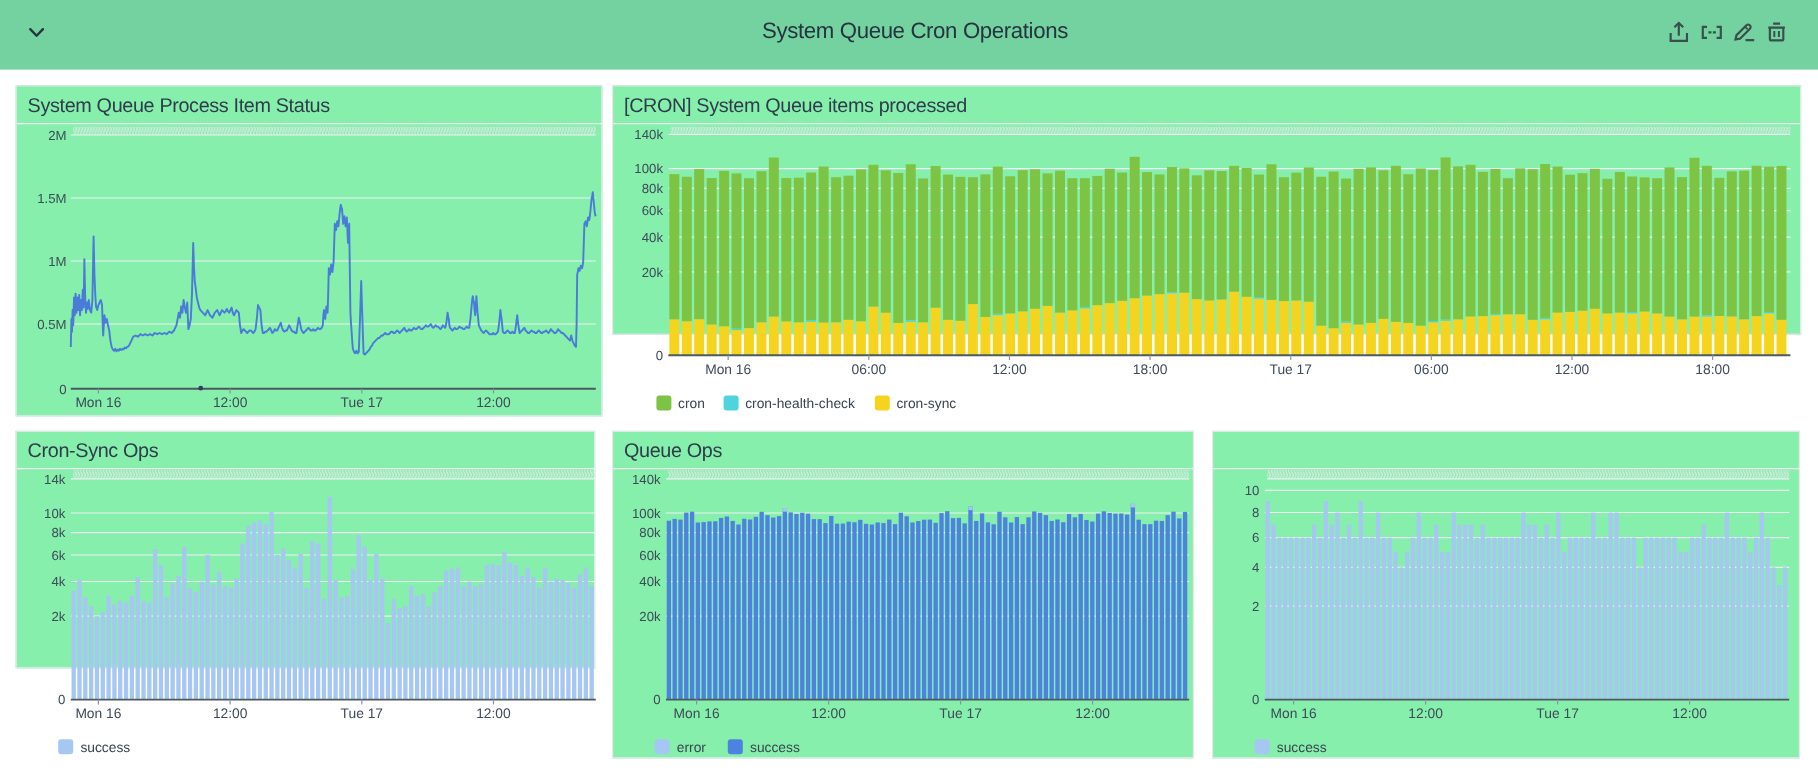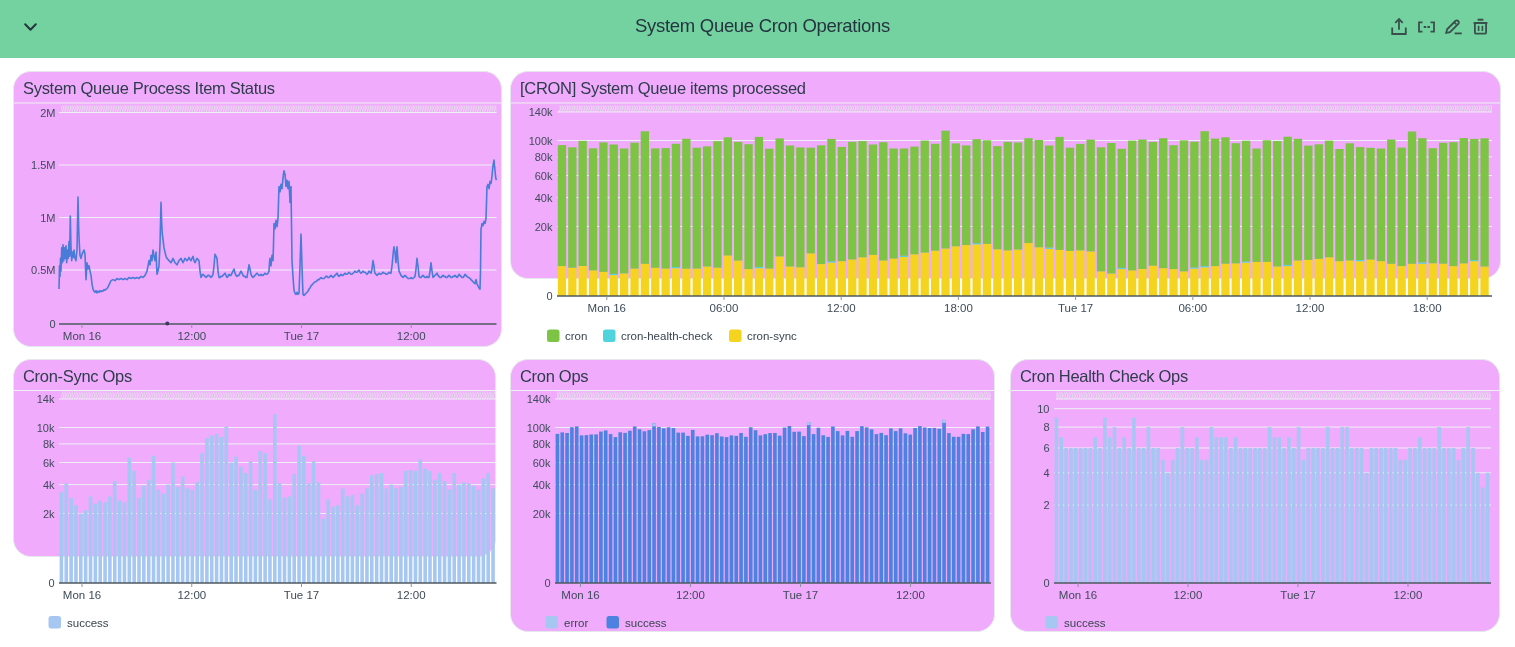--- a/index.html
+++ b/index.html
@@ -1,18 +1,18 @@
 <!DOCTYPE html>
 <html><head><meta charset="utf-8">
 <style>
 *{margin:0;padding:0;box-sizing:border-box}
 html,body{width:1515px;height:647px;background:#ffffff;font-family:"Liberation Sans",sans-serif;overflow:hidden}
 .hdr{position:absolute;left:0;top:0;width:1515px;height:58px;background:#73d2a0}
 .hdr h1{position:absolute;left:10px;right:0;top:15px;text-align:center;font-size:18.5px;font-weight:normal;color:#26343f;letter-spacing:-0.3px}
-.card{position:absolute;background:#f0abfc;border:1px solid #e4e8ec;border-radius:18px}
+.card{position:absolute;background:#86efac;border:1px solid #e4e8ec;border-radius:0}
 .ct{position:absolute;left:9px;top:6.5px;right:9px;font-size:16.5px;color:#2e3c4b;font-weight:500;letter-spacing:-0.3px;white-space:nowrap}
 .chev{position:absolute;left:24px;top:23px}
 </style></head>
 <body>
 <div class="hdr">
 <svg class="chev" width="13" height="9" viewBox="0 0 13 9" fill="none" stroke="#26343f" stroke-width="2" stroke-linecap="round" stroke-linejoin="round">
       <path d="M1.2 1.3 L6.5 6.8 L11.8 1.3"></path>
     </svg>
 <h1>System Queue Cron Operations</h1>
 
@@ -429,21 +429,21 @@
       <text x="177.8" y="238.5" font-size="11.5" fill="#3e4b59" text-anchor="middle" font-weight="normal">12:00</text>
       <line x1="287.5" y1="223.0" x2="287.5" y2="227.0" stroke="#8a949c" stroke-width="1"></line>
       <text x="287.5" y="238.5" font-size="11.5" fill="#3e4b59" text-anchor="middle" font-weight="normal">Tue 17</text>
       <line x1="397.25" y1="223.0" x2="397.25" y2="227.0" stroke="#8a949c" stroke-width="1"></line>
       <text x="397.2" y="238.5" font-size="11.5" fill="#3e4b59" text-anchor="middle" font-weight="normal">12:00</text>
       <rect x="34.5" y="256.0" width="12.5" height="12.5" rx="2.5" fill="#a6c7f2"></rect>
       <text x="53.0" y="266.5" font-size="11.5" fill="#39454f" text-anchor="start" font-weight="normal">success</text>
     </svg>
   </div>
 <div class="card" style="left:510px;top:359px;width:485.0px;height:273.0px">
-    <div class="ct">Cron Ops</div>
+    <div class="ct">Queue Ops</div>
     <svg width="485.0" height="273.0" viewBox="0 0 485.0 273.0" style="position:absolute;left:0;top:0">
       <line x1="0" y1="30.5" x2="485" y2="30.5" stroke="#eef0f2" stroke-width="1"></line>
       <pattern id="hp4" width="2.4" height="6.5" patternUnits="userSpaceOnUse">
         <path d="M0.3 0.2 L2.0 3.25 L0.3 6.3" stroke="#e4e7ea" stroke-width="1" fill="none"></path>
       </pattern>
       <rect x="46.0" y="31.5" width="434.0" height="7.5" fill="url(#hp4)"></rect>
       <line x1="44.0" y1="39.0" x2="480.0" y2="39.0" stroke="#eef0f3" stroke-width="1"></line>
       <text x="39.5" y="43.0" font-size="11" fill="#3e4b59" text-anchor="end" font-weight="normal">140k</text>
       <line x1="44.0" y1="67.5" x2="480.0" y2="67.5" stroke="#eef0f3" stroke-width="1"></line>
       <text x="39.5" y="71.5" font-size="11" fill="#3e4b59" text-anchor="end" font-weight="normal">100k</text>
@@ -558,21 +558,20 @@
       <text x="289.5" y="238.5" font-size="11.5" fill="#3e4b59" text-anchor="middle" font-weight="normal">Tue 17</text>
       <line x1="399.5" y1="223.0" x2="399.5" y2="227.0" stroke="#8a949c" stroke-width="1"></line>
       <text x="399.5" y="238.5" font-size="11.5" fill="#3e4b59" text-anchor="middle" font-weight="normal">12:00</text>
       <rect x="34.5" y="256.0" width="12.5" height="12.5" rx="2.5" fill="#a6c7f2"></rect>
       <text x="53.0" y="266.5" font-size="11.5" fill="#39454f" text-anchor="start" font-weight="normal">error</text>
       <rect x="95.5" y="256.0" width="12.5" height="12.5" rx="2.5" fill="#4d82e0"></rect>
       <text x="114.0" y="266.5" font-size="11.5" fill="#39454f" text-anchor="start" font-weight="normal">success</text>
     </svg>
   </div>
 <div class="card" style="left:1010px;top:359px;width:490.0px;height:273.0px">
-    <div class="ct">Cron Health Check Ops</div>
     <svg width="490.0" height="273.0" viewBox="0 0 490.0 273.0" style="position:absolute;left:0;top:0">
       <line x1="0" y1="30.5" x2="490" y2="30.5" stroke="#eef0f2" stroke-width="1"></line>
       <pattern id="hp5" width="2.4" height="6.5" patternUnits="userSpaceOnUse">
         <path d="M0.3 0.2 L2.0 3.25 L0.3 6.3" stroke="#e4e7ea" stroke-width="1" fill="none"></path>
       </pattern>
       <rect x="45.0" y="31.5" width="435.0" height="7.5" fill="url(#hp5)"></rect>
       <line x1="43.0" y1="48.7" x2="480.0" y2="48.7" stroke="#eef0f3" stroke-width="1"></line>
       <text x="38.5" y="52.7" font-size="11" fill="#3e4b59" text-anchor="end" font-weight="normal">10</text>
       <line x1="43.0" y1="67.1" x2="480.0" y2="67.1" stroke="#eef0f3" stroke-width="1"></line>
       <text x="38.5" y="71.1" font-size="11" fill="#3e4b59" text-anchor="end" font-weight="normal">8</text>

